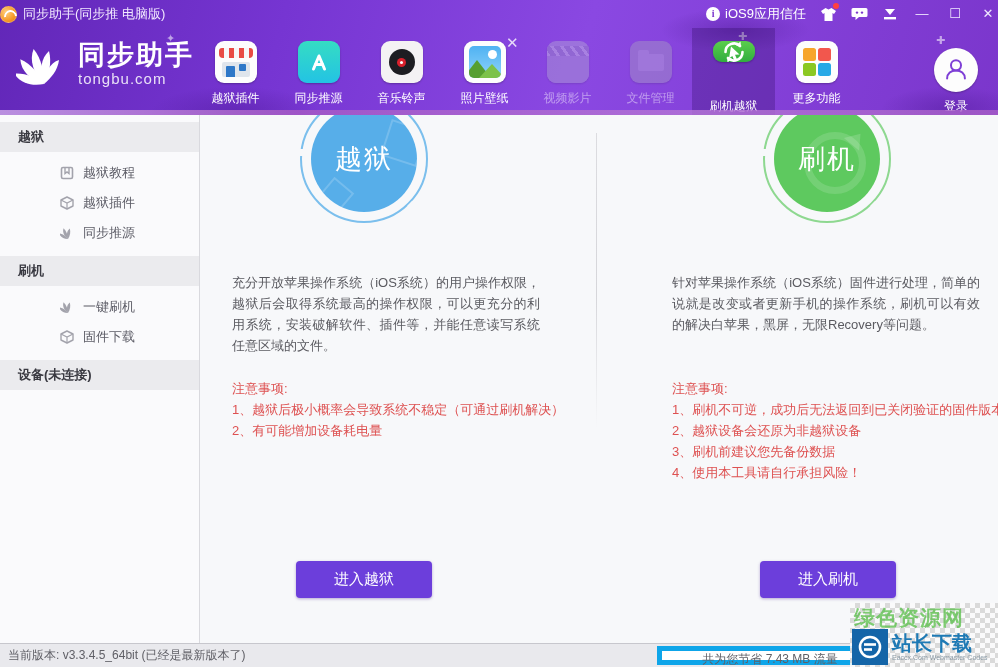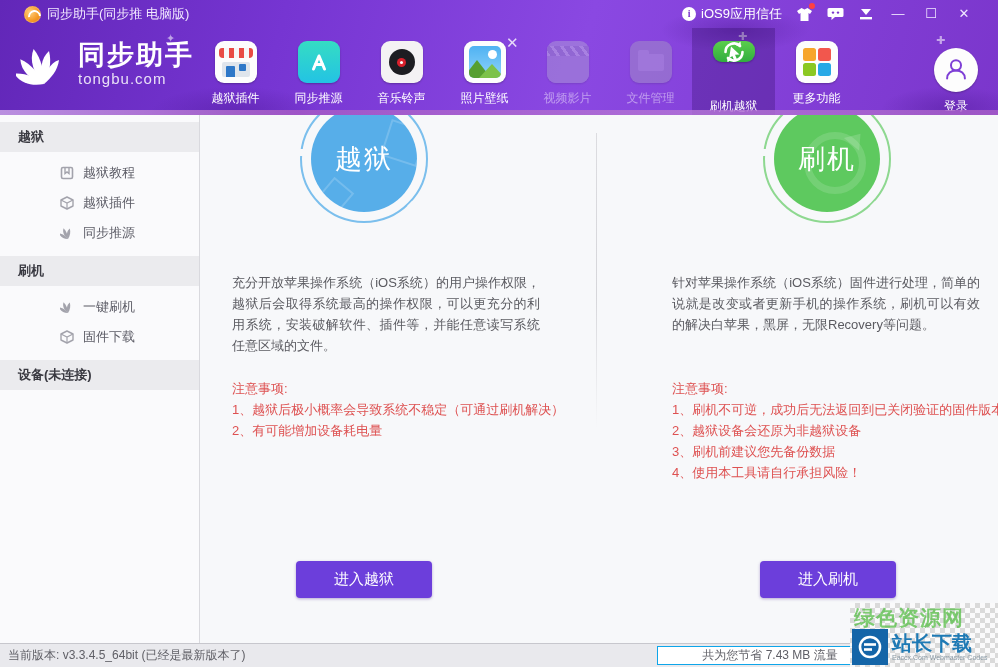--- a/index.html
+++ b/index.html
@@ -18,21 +18,21 @@
   }
   #header::after{
     content:""; position:absolute; left:0; bottom:0; width:100%; height:5px;
     background:linear-gradient(90deg,#cfa9e9,#a95cc5 30%,#b678d6 70%,#a95fc8);
     opacity:.8;
   }
   .cloud { position:absolute; border-radius:50%; background:radial-gradient(ellipse at center, rgba(70,20,140,.38), rgba(70,20,140,0) 70%); }
   .sparkle { position:absolute; color:rgba(255,255,255,.55); font-size:11px; }
   .sparkle.big { font-size:15px; color:rgba(255,255,255,.8); }
 
-  #titlebar { position:absolute; left:0; top:0; width:100%; height:28px; display:flex; align-items:center; padding:0 24px; }
+  #titlebar { position:absolute; left:0; top:0; width:100%; height:28px; display:flex; align-items:center; padding:0 0; }
   .app-ico { width:17px; height:17px; border-radius:50%; background:radial-gradient(circle at 35% 35%, #ffd080, #f59a28 60%, #e07a10); border:1px solid #fff3; position:relative; margin-right:6px; flex:none;}
   .app-ico::after{content:""; position:absolute; left:3px; top:3px; width:9px; height:9px; border-radius:50%; border:2px solid #fff; border-bottom-color:transparent; border-right-color:transparent; transform:rotate(40deg);}
   .tb-title { color:#f2e9ff; font-size:13px; }
   .tb-right { margin-left:auto; display:flex; align-items:center; gap:13px; }
   .tb-trust { display:flex; align-items:center; gap:5px; color:#fff; font-size:13px; cursor:default; }
   .info-dot { width:14px; height:14px; border-radius:50%; background:#fff; color:#7b36cc; font-size:10px; font-weight:bold; text-align:center; line-height:14px; font-family:"Liberation Serif",serif; }
   .tb-ic { position:relative; width:18px; height:16px; display:inline-flex; align-items:center; justify-content:center; }
   .tb-ic svg { display:block; }
   .red-dot { position:absolute; right:-2px; top:-3px; width:6px; height:6px; border-radius:50%; background:#ff4040; }
   .winbtn { color:#efe6ff; font-size:13px; width:20px; text-align:center; line-height:16px; }
@@ -122,21 +122,21 @@
   .notes div { white-space:nowrap; }
 
   .go-btn { position:absolute; top:446px; width:136px; height:37px; border:none; border-radius:4px;
     background:#6c3edb; color:#fff; font-size:15px; font-family:inherit; cursor:pointer; box-shadow:0 1px 3px rgba(60,20,140,.35); }
   .go-btn.jb { left:96px; }
   .go-btn.fl { left:560px; }
 
   
   #statusbar { position:absolute; left:0; bottom:0; width:938px; height:24px; background:#e9e9ed; border-top:1px solid #c7c7cd; }
   .sb-version { position:absolute; left:8px; top:0; line-height:23px; font-size:12px; color:#5f5f66; }
-  .traffic-box { position:absolute; left:657px; top:2px; width:226px; height:19px; background:#fff; border:1px solid #0ea5e9; text-align:center; line-height:17px; font-size:12px; color:#5f5f66; }
+  .traffic-box { position:absolute; left:657px; top:2px; width:226px; height:19px; background:#fff; border:5px solid #0ea5e9; text-align:center; line-height:17px; font-size:12px; color:#5f5f66; }
 
   
   #watermark { position:absolute; right:0; bottom:0; width:148px; height:64px;
     background-color:rgba(250,250,250,.85);
     background-image:linear-gradient(45deg,rgba(210,210,210,.8) 25%,transparent 25% 75%,rgba(210,210,210,.8) 75%),
                      linear-gradient(45deg,rgba(210,210,210,.8) 25%,transparent 25% 75%,rgba(210,210,210,.8) 75%);
     background-size:10px 10px; background-position:0 0,5px 5px; }
   .wm-green { position:absolute; left:4px; top:1px; font-size:21px; font-weight:bold; color:rgba(85,190,70,.75); letter-spacing:1px; white-space:nowrap; }
   .wm-blue-row { position:absolute; left:2px; bottom:2px; display:flex; align-items:center; gap:4px; }
   .wm-logo { width:36px; height:36px; background:#1465a8; display:flex; align-items:center; justify-content:center; flex:none; }

